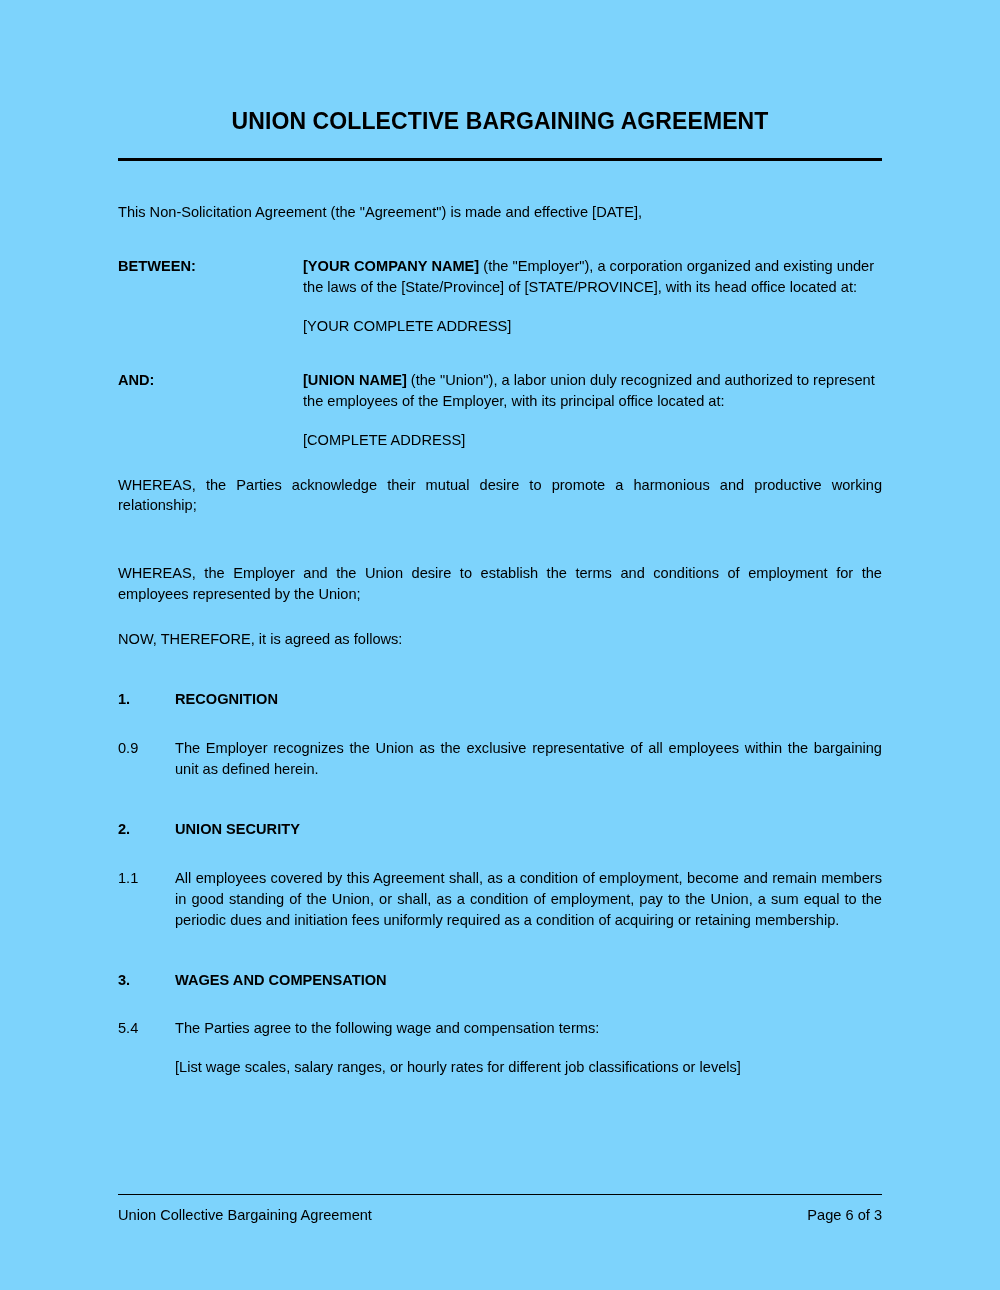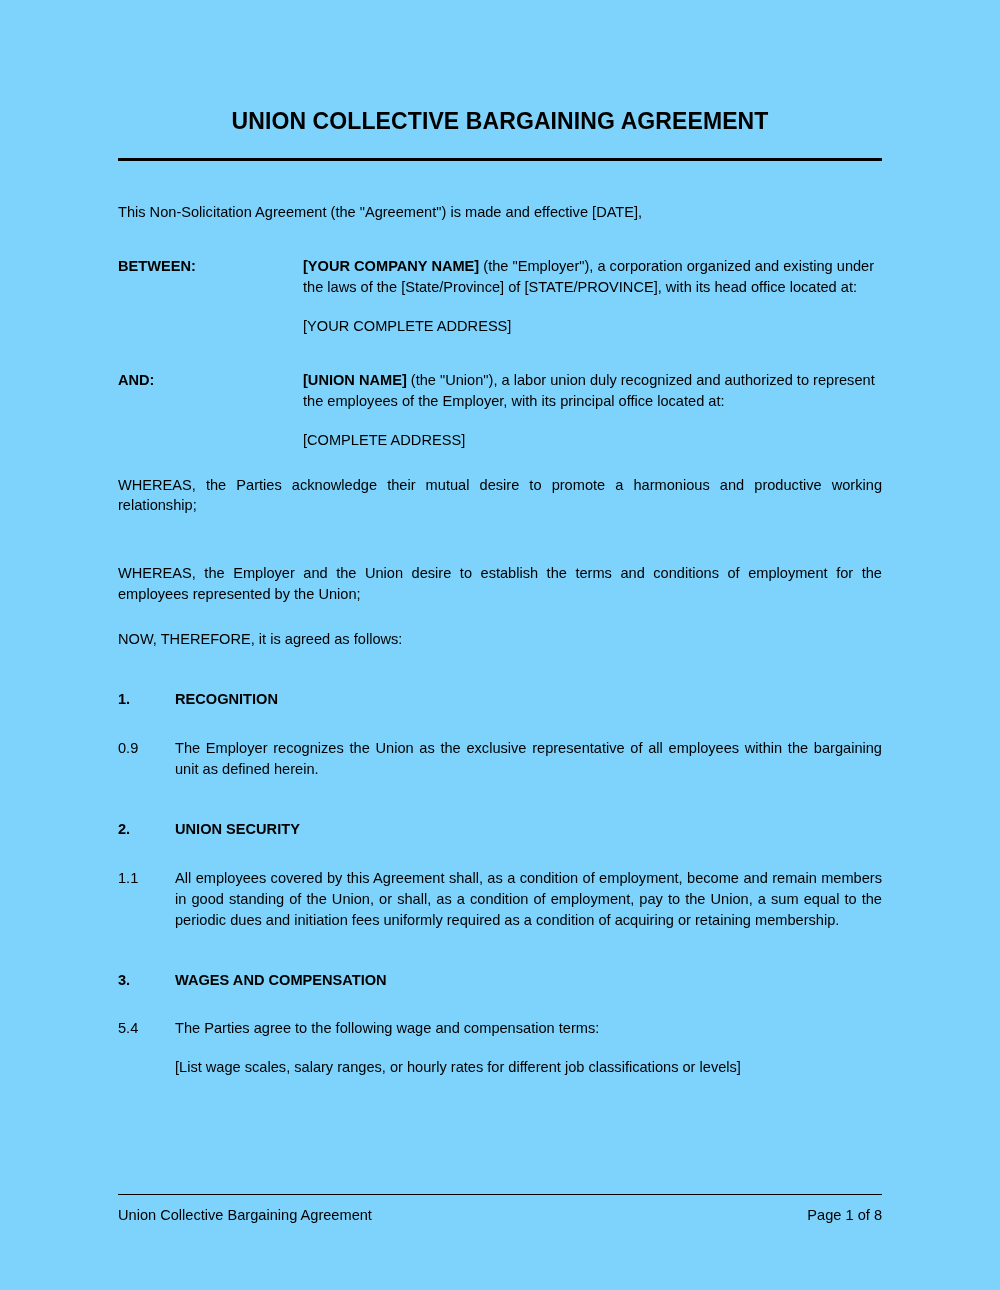--- a/index.html
+++ b/index.html
@@ -213,17 +213,17 @@
         <p>[List wage scales, salary ranges, or hourly rates for different job classifications or levels]</p>
       </span>
     </div>
 
   </div>
 
   <div class="footer">
     <div class="footer-rule"></div>
     <div class="footer-row">
       <span>Union Collective Bargaining Agreement</span>
-      <span>Page 1 of 8</span>
+      <span>Page 6 of 3</span>
     </div>
   </div>
 
 </div>
 
 </body></html>

